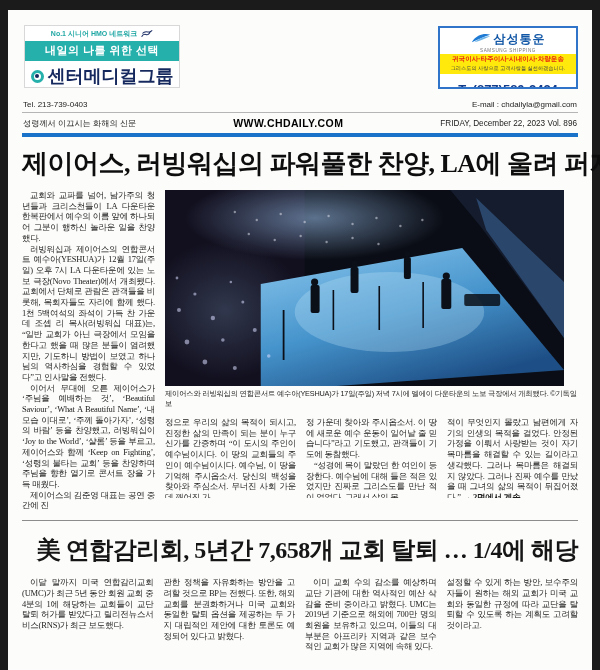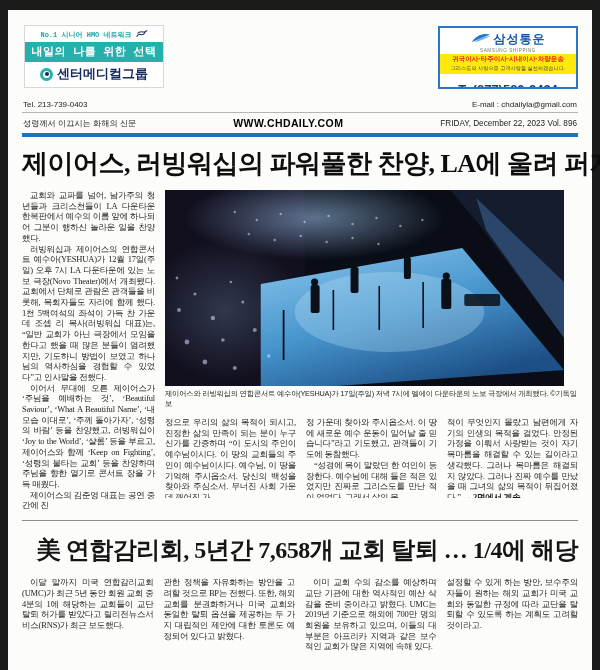--- a/index.html
+++ b/index.html
@@ -7,29 +7,29 @@
   body { position:relative; background:#1b1b1b; overflow:hidden;
          font-family:"Liberation Serif","DejaVu Serif",serif; }
   .page { position:absolute; left:8px; top:10px; width:584px; height:660px;
           background:#fcfcfa; padding:0 14px; }
 
   
   .masthead { position:relative; height:88px; }
   .paper-title { position:absolute; left:50%; top:4px; transform:translateX(-50%);
                  font-size:56px; font-weight:900; color:#050505; letter-spacing:1px;
                  white-space:nowrap; }
-  .ad-left { position:absolute; left:2px; top:15px; width:140px; height:63px;
+  .ad-left { position:absolute; left:2px; top:15px; width:156px; height:63px;
              background:#fff; border:1px solid #d8d8d8; overflow:hidden;
-             font-family:Liberation Mono, monospace; }
+             font-family:Liberation Sans, sans-serif; }
   .adl-top { display:flex; align-items:center; justify-content:center; gap:3px;
              color:#1fa7a4; font-size:7px; font-weight:700; padding:2px 0 1px; }
   .adl-mid { background:#25b0ac; color:#fff; font-weight:800; font-size:11px;
              text-align:center; padding:2px 0 3px; letter-spacing:0.5px; }
   .adl-bot { display:flex; align-items:center; justify-content:center; gap:4px;
-             color:#16295e; font-weight:900; font-size:13px; padding-top:3px; }
+             color:#16295e; font-weight:900; font-size:18px; padding-top:3px; }
   .c-ring { width:13px; height:13px; border:3px solid #25b0ac; border-radius:50%;
             display:inline-flex; align-items:center; justify-content:center; }
   .c-ring i { width:4px; height:4px; background:#16295e; border-radius:50%; }
 
   .ad-right { position:absolute; right:0; top:16px; width:140px; height:63px;
               background:#fff; border:2px solid #2f74c9; overflow:hidden;
               font-family:"Liberation Sans",sans-serif; }
   .adr-top { display:flex; align-items:center; justify-content:center; gap:3px; padding-top:2px; }
   .adr-name { color:#1257a6; font-weight:900; font-size:12px; letter-spacing:1px; }
   .adr-en { text-align:center; color:#777; font-size:4.6px; letter-spacing:0.6px; }

